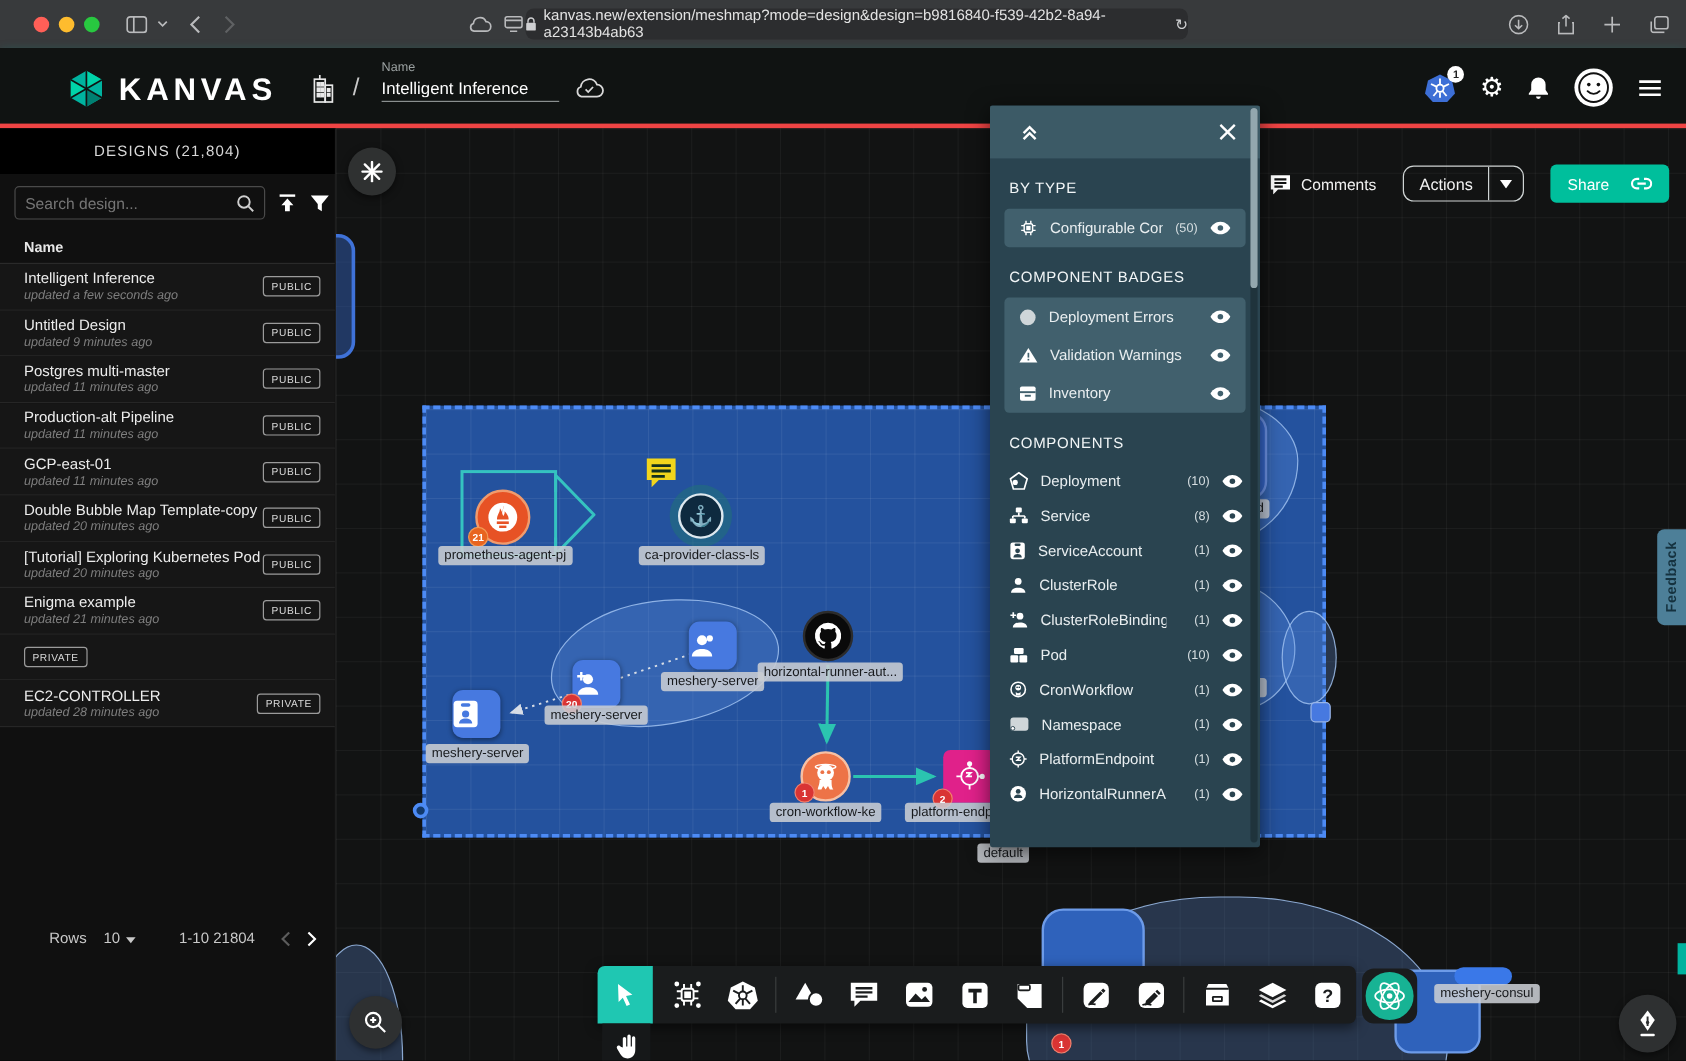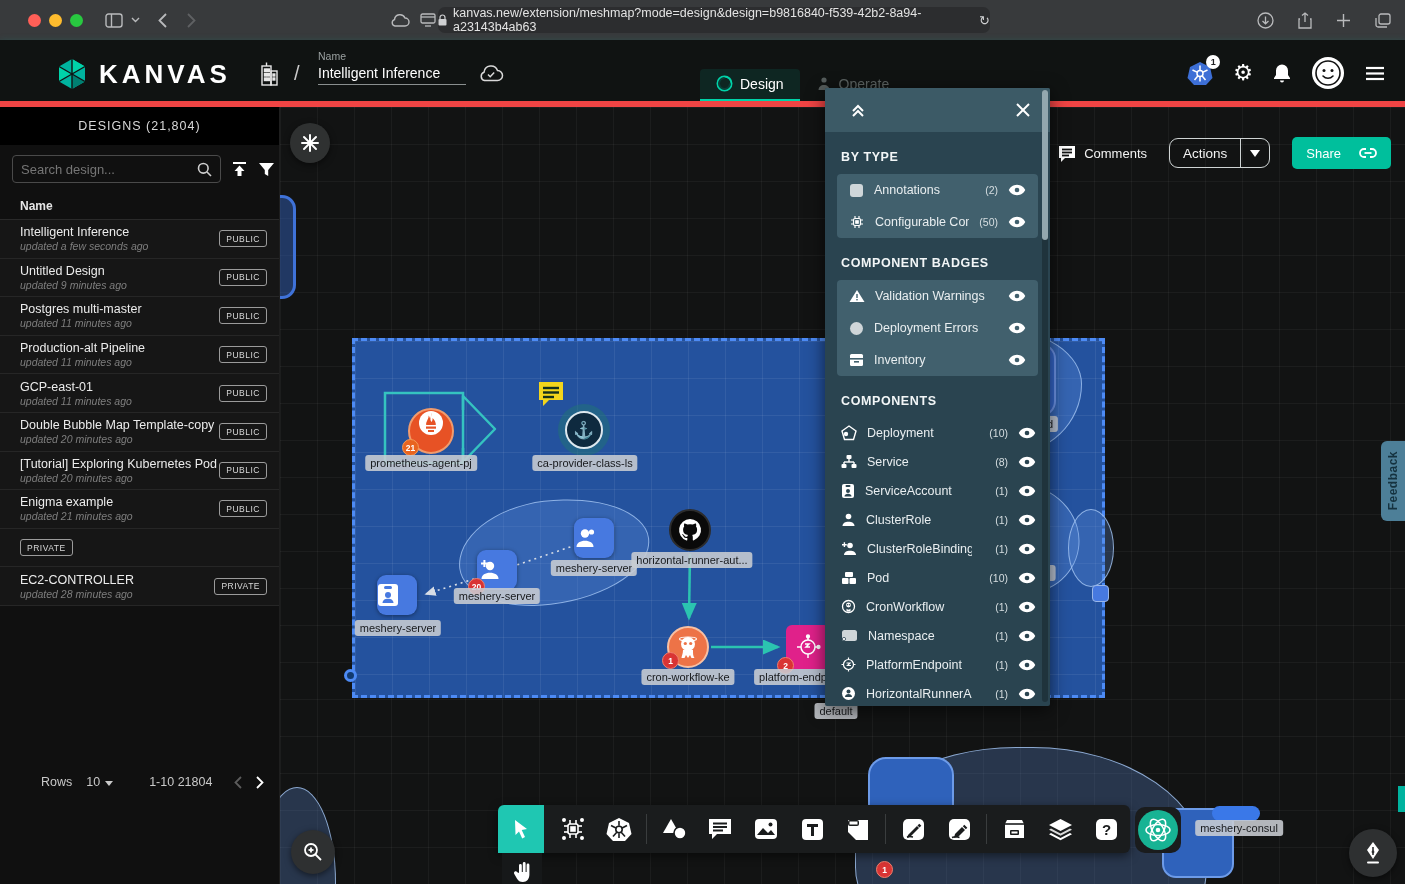--- a/index.html
+++ b/index.html
@@ -8,21 +8,21 @@
   .icn{display:inline-flex;align-items:center;justify-content:center;flex:none}
   svg{display:block}
 
   
   .browser{position:absolute;left:0;top:0;width:1405px;height:40px;background:#383a3c;display:flex;align-items:center}
   .tl{width:13px;height:13px;border-radius:50%;margin-right:8px}
   .urlbar{position:absolute;left:438px;top:7px;width:552px;height:26px;background:#2c2d2f;border-radius:7px;display:flex;align-items:center;justify-content:center;gap:6px;font-size:12.5px;color:#e3e3e3}
   .bicn{color:#b9babc}
 
   
-  .apphead{position:absolute;left:0;top:40px;width:1405px;height:67px;background:#101312;border-bottom:6px solid #ef4444;box-shadow:0 2px 8px rgba(0,179,159,.25)}
+  .apphead{position:absolute;left:0;top:40px;width:1405px;height:67px;background:#101312;border-bottom:4px solid #ef4444;box-shadow:0 2px 8px rgba(0,179,159,.25)}
   .logo{position:absolute;left:55px;top:17px;display:flex;align-items:center;gap:10px}
   .logo-text{font-size:26px;font-weight:bold;letter-spacing:4px;color:#fff}
   .namefield{position:absolute;left:318px;top:10px;width:148px}
   .namefield .lbl{font-size:10.5px;color:#9aa0a0}
   .namefield input{width:148px;background:transparent;border:none;border-bottom:1px solid #8a8f8f;color:#fff;font-size:14px;padding:3px 0;font-family:"Liberation Sans",sans-serif;outline:none}
   .tabs{position:absolute;left:700px;bottom:0;display:flex}
   .tab{display:flex;align-items:center;gap:7px;padding:6px 16px 7px;font-size:14px}
   .tab.active{background:rgba(0,179,159,.12);border-bottom:2px solid #00d3a9;color:#fff;border-radius:4px 4px 0 0}
   .tab.inactive{color:#5c6362;border-bottom:2px solid transparent}
   .hicons{position:absolute;right:20px;top:16px;display:flex;align-items:center;gap:20px}
@@ -61,21 +61,21 @@
   .actbar{position:absolute;right:14px;top:30px;display:flex;align-items:center;gap:22px}
   .actitem{display:flex;align-items:center;gap:8px;font-size:13px;color:#f2f2f2;cursor:pointer}
   .actions-btn{display:flex;align-items:stretch;border:1.5px solid #cfd4d4;border-radius:9px;overflow:hidden;height:30px}
   .actions-btn .main{display:flex;align-items:center;padding:0 13px;font-size:13.5px;color:#f2f2f2}
   .actions-btn .dd{display:flex;align-items:center;padding:0 9px;border-left:1.5px solid #cfd4d4}
   .share-btn{display:flex;align-items:center;gap:18px;background:#00bf9c;border-radius:5px;height:14px;padding:16px 14px;font-size:13px;color:#fff}
 
   
   .panel{position:absolute;left:825px;top:88px;width:225px;height:618px;background:#2a4450;box-shadow:0 4px 18px rgba(0,0,0,.6);overflow:hidden;border-radius:2px}
   .panel-head{height:44px;background:#3c5a66;display:flex;align-items:center;justify-content:space-between;padding:0 20px 0 26px}
-  .ptitle{font-size:12.5px;font-weight:bold;letter-spacing:.6px;color:#f2f6f7;margin:18px 0 10px 16px}
+  .ptitle{font-size:12.5px;font-weight:normal;letter-spacing:.6px;color:#f2f6f7;margin:18px 0 10px 16px}
   .pgroup{margin:0 12px;background:#41606d;border-radius:4px;overflow:hidden}
   .prow{display:flex;align-items:center;gap:10px;height:32px;padding:0 12px;color:#e9eef0;font-size:12.5px}
   .prow .plabel{flex:1;white-space:nowrap;overflow:hidden}
   .prow .pcount{font-size:10.5px;color:#d6dee1;flex:none}
   .crow{display:flex;align-items:center;gap:10px;height:29px;padding:0 14px 0 16px;color:#e9eef0;font-size:12.5px}
   .crow .plabel{flex:1;white-space:nowrap;overflow:hidden}
   .crow .pcount{font-size:10.5px;color:#d6dee1;flex:none;width:26px;text-align:right}
   .pscroll{position:absolute;right:2px;top:2px;width:6px;height:612px;background:rgba(0,0,0,.25);border-radius:3px}
   .pthumb{position:absolute;left:0;top:0;width:6px;height:150px;background:#93a7ae;border-radius:3px}
 
@@ -205,40 +205,20 @@
     <div class="namefield">
       <div class="lbl">Name</div>
       <input type="text" value="Intelligent Inference" style="">
     </div>
     <span class="icn" style="position:absolute;left:478px;top:23px;color:#d9d9d9">
       <svg width="26" height="19" viewBox="0 0 26 19" fill="none" stroke="currentColor" stroke-width="1.5">
           <path d="M6.5 17.5h13a5 5 0 000-10A7 7 0 006 9.3a4.3 4.3 0 00.5 8.2z"></path>
           <path d="M10 11.5l2.2 2.2 4-4.2"></path>
         </svg>
     </span>
-    <div class="tabs">
-      <div class="tab active">
-        <span class="icn">
-          <svg width="17" height="17" viewBox="0 0 17 17" fill="none">
-              <circle cx="8.5" cy="8.5" r="7" stroke="#00d3a9" stroke-width="2"></circle>
-              <path d="M8.5 3a5.5 5.5 0 105.5 5.5" stroke="#0a3f38" stroke-width="2"></path>
-            </svg>
-        </span>
-        <span>Design</span>
-      </div>
-      <div class="tab inactive">
-        <span class="icn">
-          <svg width="16" height="16" viewBox="0 0 16 16" fill="#565d5c">
-              <circle cx="8" cy="4" r="2.6"></circle>
-              <path d="M2.5 14c0-3 2.4-5 5.5-5s5.5 2 5.5 5z"></path>
-            </svg>
-        </span>
-        <span>Operate</span>
-      </div>
-    </div>
     <div class="hicons">
       <span class="icn k8sbadge">
         <svg width="26" height="25" viewBox="0 0 26 25">
             <polygon points="13,1 23,6 25.5,17 19,24 7,24 0.5,17 3,6" fill="#3d6fd6"></polygon>
             <circle cx="13" cy="12.5" r="3" fill="none" stroke="#fff" stroke-width="1.5"></circle>
             <g stroke="#fff" stroke-width="1.5">
               <line x1="13" y1="4.5" x2="13" y2="9"></line>
               <line x1="13" y1="16" x2="13" y2="20.5"></line>
               <line x1="5.5" y1="9" x2="10" y2="11.2"></line>
               <line x1="20.5" y1="9" x2="16" y2="11.2"></line>
@@ -420,21 +400,21 @@
       <path d="M183 303v-14l32 33-32 33v-14" fill="none" stroke="#35c3c0" stroke-width="2.5" stroke-linejoin="round"></path>
 
       <line x1="410" y1="447" x2="409" y2="511" stroke="#2bc4b0" stroke-width="2.5" marker-end="url(#tealArrow)"></line>
 
       <line x1="431" y1="540" x2="498" y2="540" stroke="#2bc4b0" stroke-width="2.5" marker-end="url(#tealArrow)"></line>
 
       <line x1="296" y1="438" x2="228" y2="461" stroke="#d7dde6" stroke-width="1.6" stroke-dasharray="2 4"></line>
       <line x1="194" y1="472" x2="146" y2="487" stroke="#d7dde6" stroke-width="1.6" stroke-dasharray="2 4" marker-end="url(#grayArrow)"></line>
     </svg>
 
-    <div class="node" style="left:128px;top:301px;width:46px;height:46px;border-radius:50%;background:#e75225;border:2px solid #f19b6d;display:flex;align-items:flex-start;justify-content:center">
+    <div class="node" style="left:116px;top:301px;width:46px;height:46px;border-radius:50%;background:#e75225;border:2px solid #f19b6d;display:flex;align-items:center;justify-content:center">
       <svg width="26" height="26" viewBox="0 0 26 26">
           <circle cx="13" cy="13" r="12" fill="#fff"></circle>
           <path d="M13 3c2 3-2.5 5 .5 9 1-1.5 1.2-2.8 1-4 2 2 3.6 4.5 3.3 7H8.2C7.6 11.5 11 9 10.6 5.5c.8 1 1.3 2 1.4 3C13 7 13.8 5 13 3z" fill="#e75225"></path>
           <rect x="8" y="16.5" width="10" height="2.2" fill="#e75225"></rect>
           <rect x="10" y="20" width="6" height="2" fill="#e75225"></rect>
         </svg>
       <div class="badge orange" style="left:-8px;bottom:-4px">21</div>
     </div>
     <div class="nlabel" style="left:141px;top:348px">prometheus-agent-pj</div>
 
@@ -782,35 +762,20 @@
             <line x1="1" y1="1" x2="13" y2="13"></line>
             <line x1="13" y1="1" x2="1" y2="13"></line>
           </svg>
       </span>
     </div>
 
     <div class="ptitle">BY TYPE</div>
     <div class="pgroup">
       <div class="prow">
         <span class="icn">
-            <svg width="15" height="15" viewBox="0 0 15 15">
-              <rect x="1" y="1" width="13" height="13" rx="3" fill="#cfd6d9"></rect>
-            </svg>
-          </span>
-        <span class="plabel">Annotations</span>
-        <span class="pcount">(2)</span>
-        <span class="icn">
-            <svg width="18" height="14" viewBox="0 0 24 16">
-              <path d="M12 1C6.5 1 2.3 5 1 8c1.3 3 5.5 7 11 7s9.7-4 11-7c-1.3-3-5.5-7-11-7z" fill="#fff"></path>
-              <circle cx="12" cy="8" r="3.1" fill="#41606d"></circle>
-            </svg>
-          </span>
-      </div>
-      <div class="prow">
-        <span class="icn">
             <svg width="16" height="16" viewBox="0 0 16 16" fill="none" stroke="#fff" stroke-width="1.2">
               <rect x="4.5" y="4.5" width="7" height="7" rx="1.5"></rect>
               <rect x="6.8" y="6.8" width="2.4" height="2.4" fill="#fff"></rect>
               <line x1="6" y1="4.5" x2="6" y2="2"></line>
               <line x1="10" y1="4.5" x2="10" y2="2"></line>
               <line x1="6" y1="11.5" x2="6" y2="14"></line>
               <line x1="10" y1="11.5" x2="10" y2="14"></line>
               <line x1="4.5" y1="6" x2="2" y2="6"></line>
               <line x1="4.5" y1="10" x2="2" y2="10"></line>
               <line x1="11.5" y1="6" x2="14" y2="6"></line>
@@ -825,41 +790,41 @@
               <circle cx="12" cy="8" r="3.1" fill="#41606d"></circle>
             </svg>
           </span>
       </div>
     </div>
 
     <div class="ptitle">COMPONENT BADGES</div>
     <div class="pgroup">
       <div class="prow">
         <span class="icn">
+            <svg width="15" height="15" viewBox="0 0 15 15">
+              <circle cx="7.5" cy="7.5" r="6.5" fill="#cfd6d9"></circle>
+            </svg>
+          </span>
+        <span class="plabel">Deployment Errors</span>
+        <span class="icn">
+            <svg width="18" height="14" viewBox="0 0 24 16">
+              <path d="M12 1C6.5 1 2.3 5 1 8c1.3 3 5.5 7 11 7s9.7-4 11-7c-1.3-3-5.5-7-11-7z" fill="#fff"></path>
+              <circle cx="12" cy="8" r="3.1" fill="#41606d"></circle>
+            </svg>
+          </span>
+      </div>
+      <div class="prow">
+        <span class="icn">
             <svg width="16" height="14" viewBox="0 0 16 14">
               <path d="M8 1l7.5 12H.5z" fill="#fff"></path>
               <rect x="7.3" y="5" width="1.4" height="4" fill="#41606d"></rect>
               <rect x="7.3" y="10" width="1.4" height="1.4" fill="#41606d"></rect>
             </svg>
           </span>
         <span class="plabel">Validation Warnings</span>
-        <span class="icn">
-            <svg width="18" height="14" viewBox="0 0 24 16">
-              <path d="M12 1C6.5 1 2.3 5 1 8c1.3 3 5.5 7 11 7s9.7-4 11-7c-1.3-3-5.5-7-11-7z" fill="#fff"></path>
-              <circle cx="12" cy="8" r="3.1" fill="#41606d"></circle>
-            </svg>
-          </span>
-      </div>
-      <div class="prow">
-        <span class="icn">
-            <svg width="15" height="15" viewBox="0 0 15 15">
-              <circle cx="7.5" cy="7.5" r="6.5" fill="#cfd6d9"></circle>
-            </svg>
-          </span>
-        <span class="plabel">Deployment Errors</span>
         <span class="icn">
             <svg width="18" height="14" viewBox="0 0 24 16">
               <path d="M12 1C6.5 1 2.3 5 1 8c1.3 3 5.5 7 11 7s9.7-4 11-7c-1.3-3-5.5-7-11-7z" fill="#fff"></path>
               <circle cx="12" cy="8" r="3.1" fill="#41606d"></circle>
             </svg>
           </span>
       </div>
       <div class="prow">
         <span class="icn">
             <svg width="15" height="14" viewBox="0 0 15 14">

